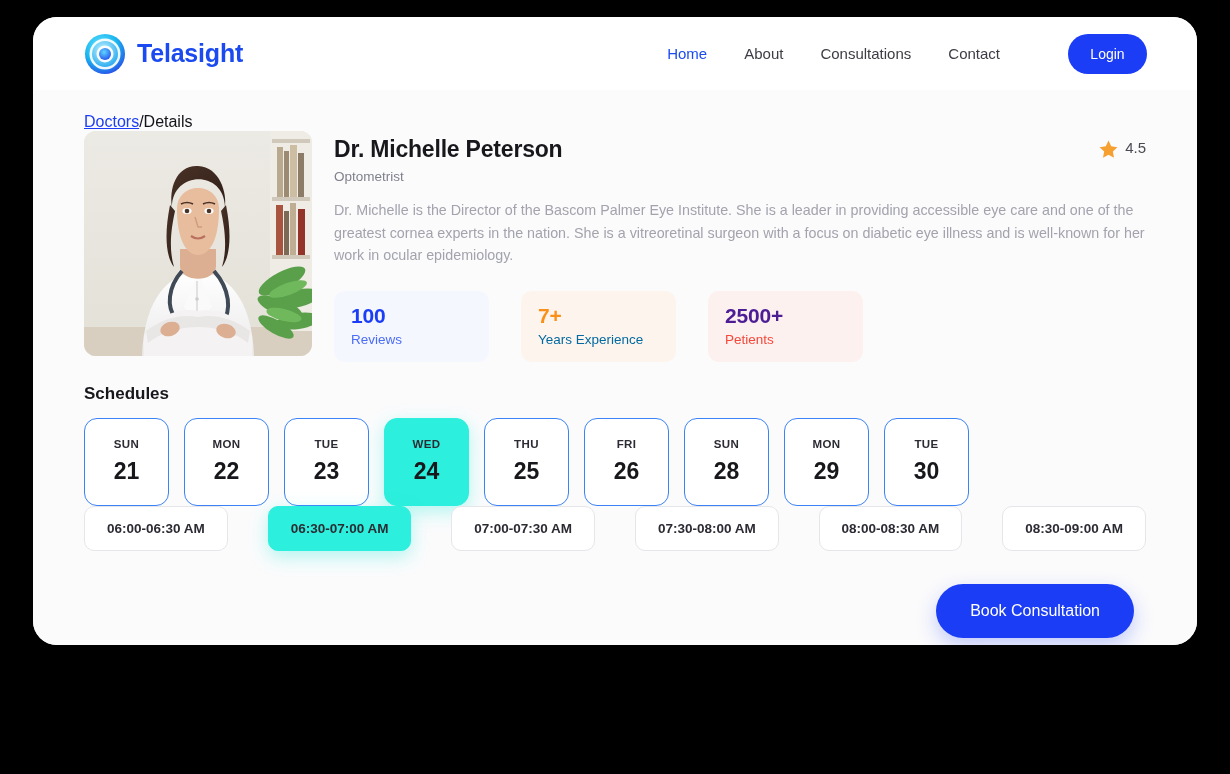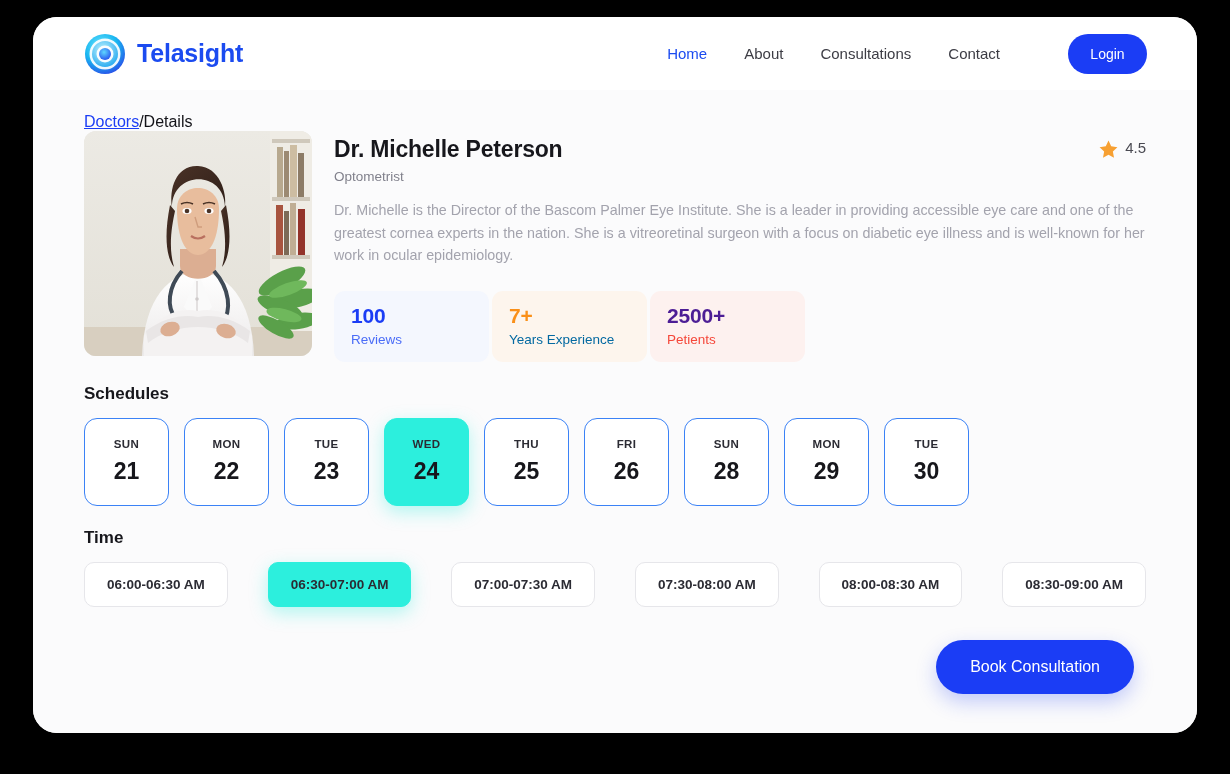--- a/index.html
+++ b/index.html
@@ -10,21 +10,21 @@
     overflow: hidden;
     background: #000000;
     font-family: "Liberation Sans", sans-serif;
   }
 
   #app-window {
     position: absolute;
     left: 33px;
     top: 17px;
     width: 1164px;
-    height: 716px;
+    height: 628px;
     background: #ffffff;
     border-radius: 24px;
     overflow: hidden;
     display: flex;
     flex-direction: column;
   }
 
   
   .site-header {
     height: 73px;
@@ -156,21 +156,21 @@
   .doctor-bio {
     font-size: 14.3px;
     line-height: 22.5px;
     color: #a3a3ad;
     margin-top: 15px;
     max-width: 812px;
   }
 
   .stats {
     display: flex;
-    gap: 3px;
+    gap: 32px;
     margin-top: 24px;
   }
 
   .stat-card {
     width: 155px;
     height: 71px;
     border-radius: 11px;
     padding: 13px 0 0 17px;
   }
 
@@ -474,21 +474,20 @@
       <div class="date-card">
         <span class="date-dow">MON</span>
         <span class="date-num">29</span>
       </div>
       <div class="date-card">
         <span class="date-dow">TUE</span>
         <span class="date-num">30</span>
       </div>
     </div>
 
-    <h2 class="section-title">Time</h2>
     <div class="times-row">
       <button class="time-chip">06:00-06:30 AM</button>
       <button class="time-chip selected">06:30-07:00 AM</button>
       <button class="time-chip">07:00-07:30 AM</button>
       <button class="time-chip">07:30-08:00 AM</button>
       <button class="time-chip">08:00-08:30 AM</button>
       <button class="time-chip">08:30-09:00 AM</button>
     </div>
 
     <div class="footer-actions">

